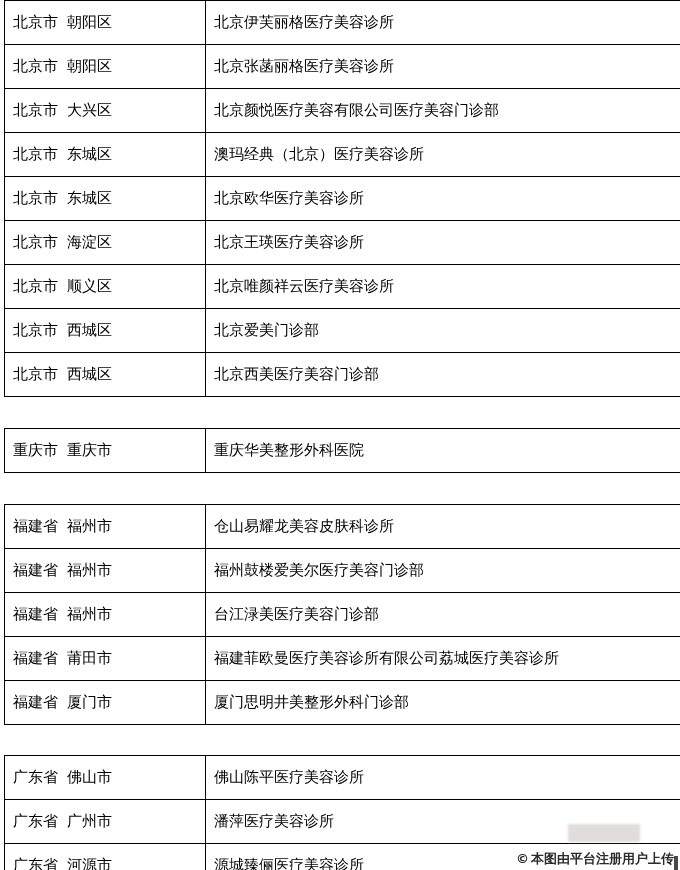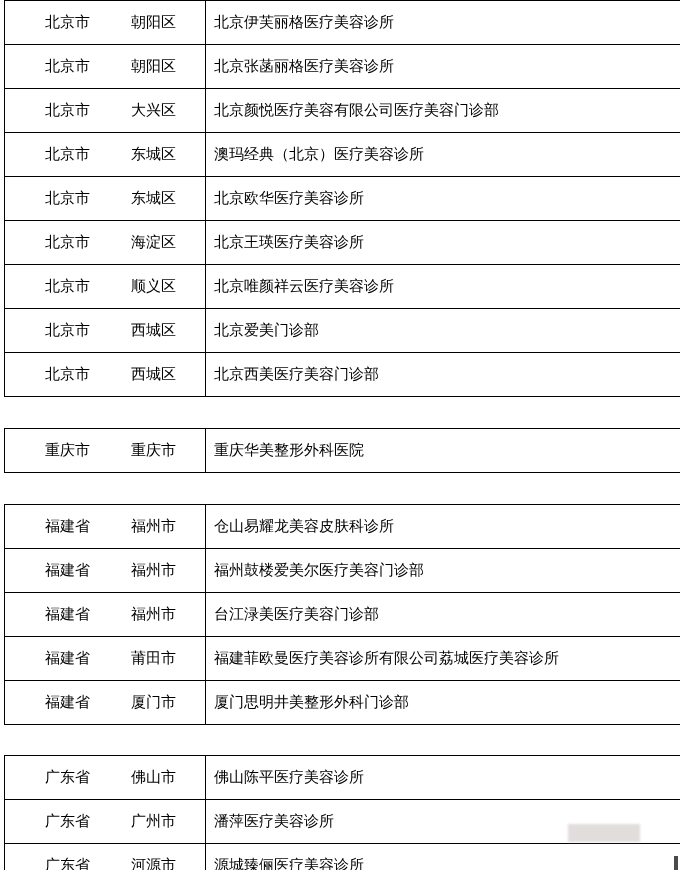--- a/index.html
+++ b/index.html
@@ -40,21 +40,20 @@
   }
   td.col-region {
     width: 192px;
     letter-spacing: 0px;
   }
   td.col-name {
     width: 478px;
   }
   .region-inner {
     display: inline-block;
-    margin-left: 32px;
   }
   .region-prov {
     margin-right: 9px;
   }
   .gap {
     height: 31px;
   }
   .gap-small {
     height: 30px;
   }
@@ -187,15 +186,18 @@
         <td class="col-name">潘萍医疗美容诊所</td>
       </tr>
       <tr>
         <td class="col-region"><span class="region-inner region-prov">广东省</span><span class="region-inner">河源市</span></td>
         <td class="col-name">源城臻俪医疗美容诊所</td>
       </tr>
     </tbody>
   </table>
 
   <div class="wm-blur"></div>
+  <div class="watermark">
+    <span class="cam">©</span><span>本图由平台注册用户上传</span>
+  </div>
   <div class="wm-bar"></div>
 
 </div>
 
 </body></html>

